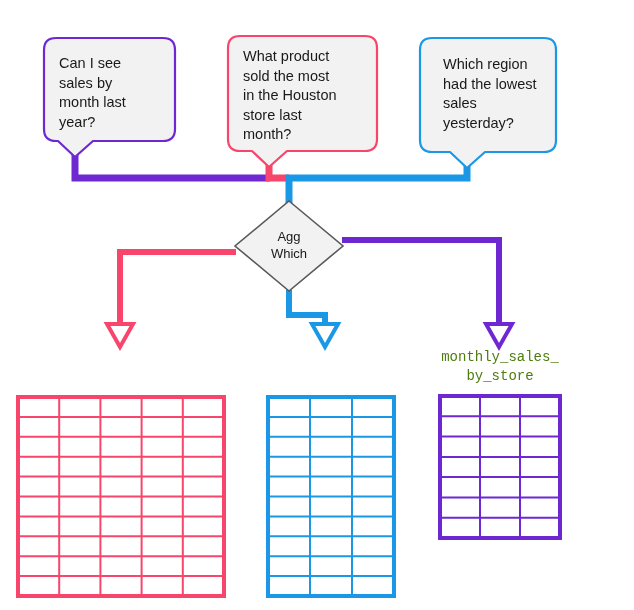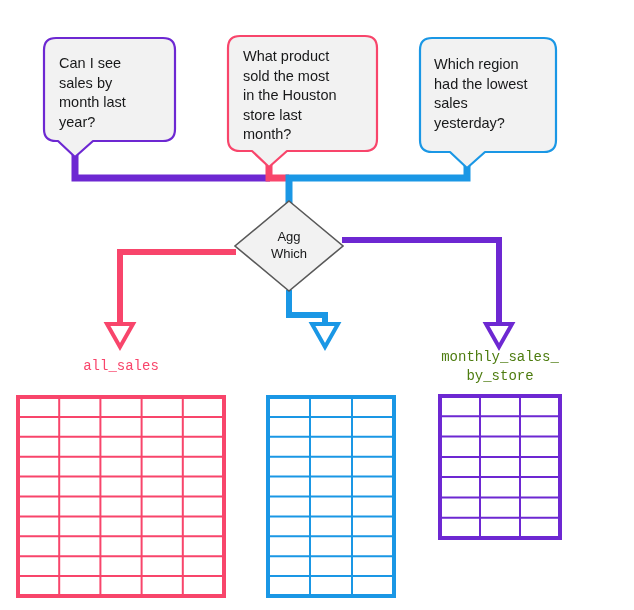--- a/index.html
+++ b/index.html
@@ -186,27 +186,26 @@
 sold the most
 in the Houston
 store last
 month?</div>
 
   <div class="bubble-text" style="left:59px; top:54px; width:112px;">Can I see
 sales by
 month last
 year?</div>
 
-  <div class="bubble-text" style="left:434px; top:55px; width:122px;">Which region
+  <div class="bubble-text" style="left:443px; top:55px; width:122px;">Which region
 had the lowest
 sales
 yesterday?</div>
 
   <div class="diamond-text" style="left:249px; top:228px; width:80px;">Agg
 Which</div>
 
-  <div class="table-label" style="left:51px; top:357px; width:140px; color:#f8456b;">all_sales</div>
 
 
   <div class="table-label" style="left:424px; top:348px; width:152px; color:#4d7c0f;">monthly_sales_
 by_store</div>
 
 </div>
 
 </body></html>

